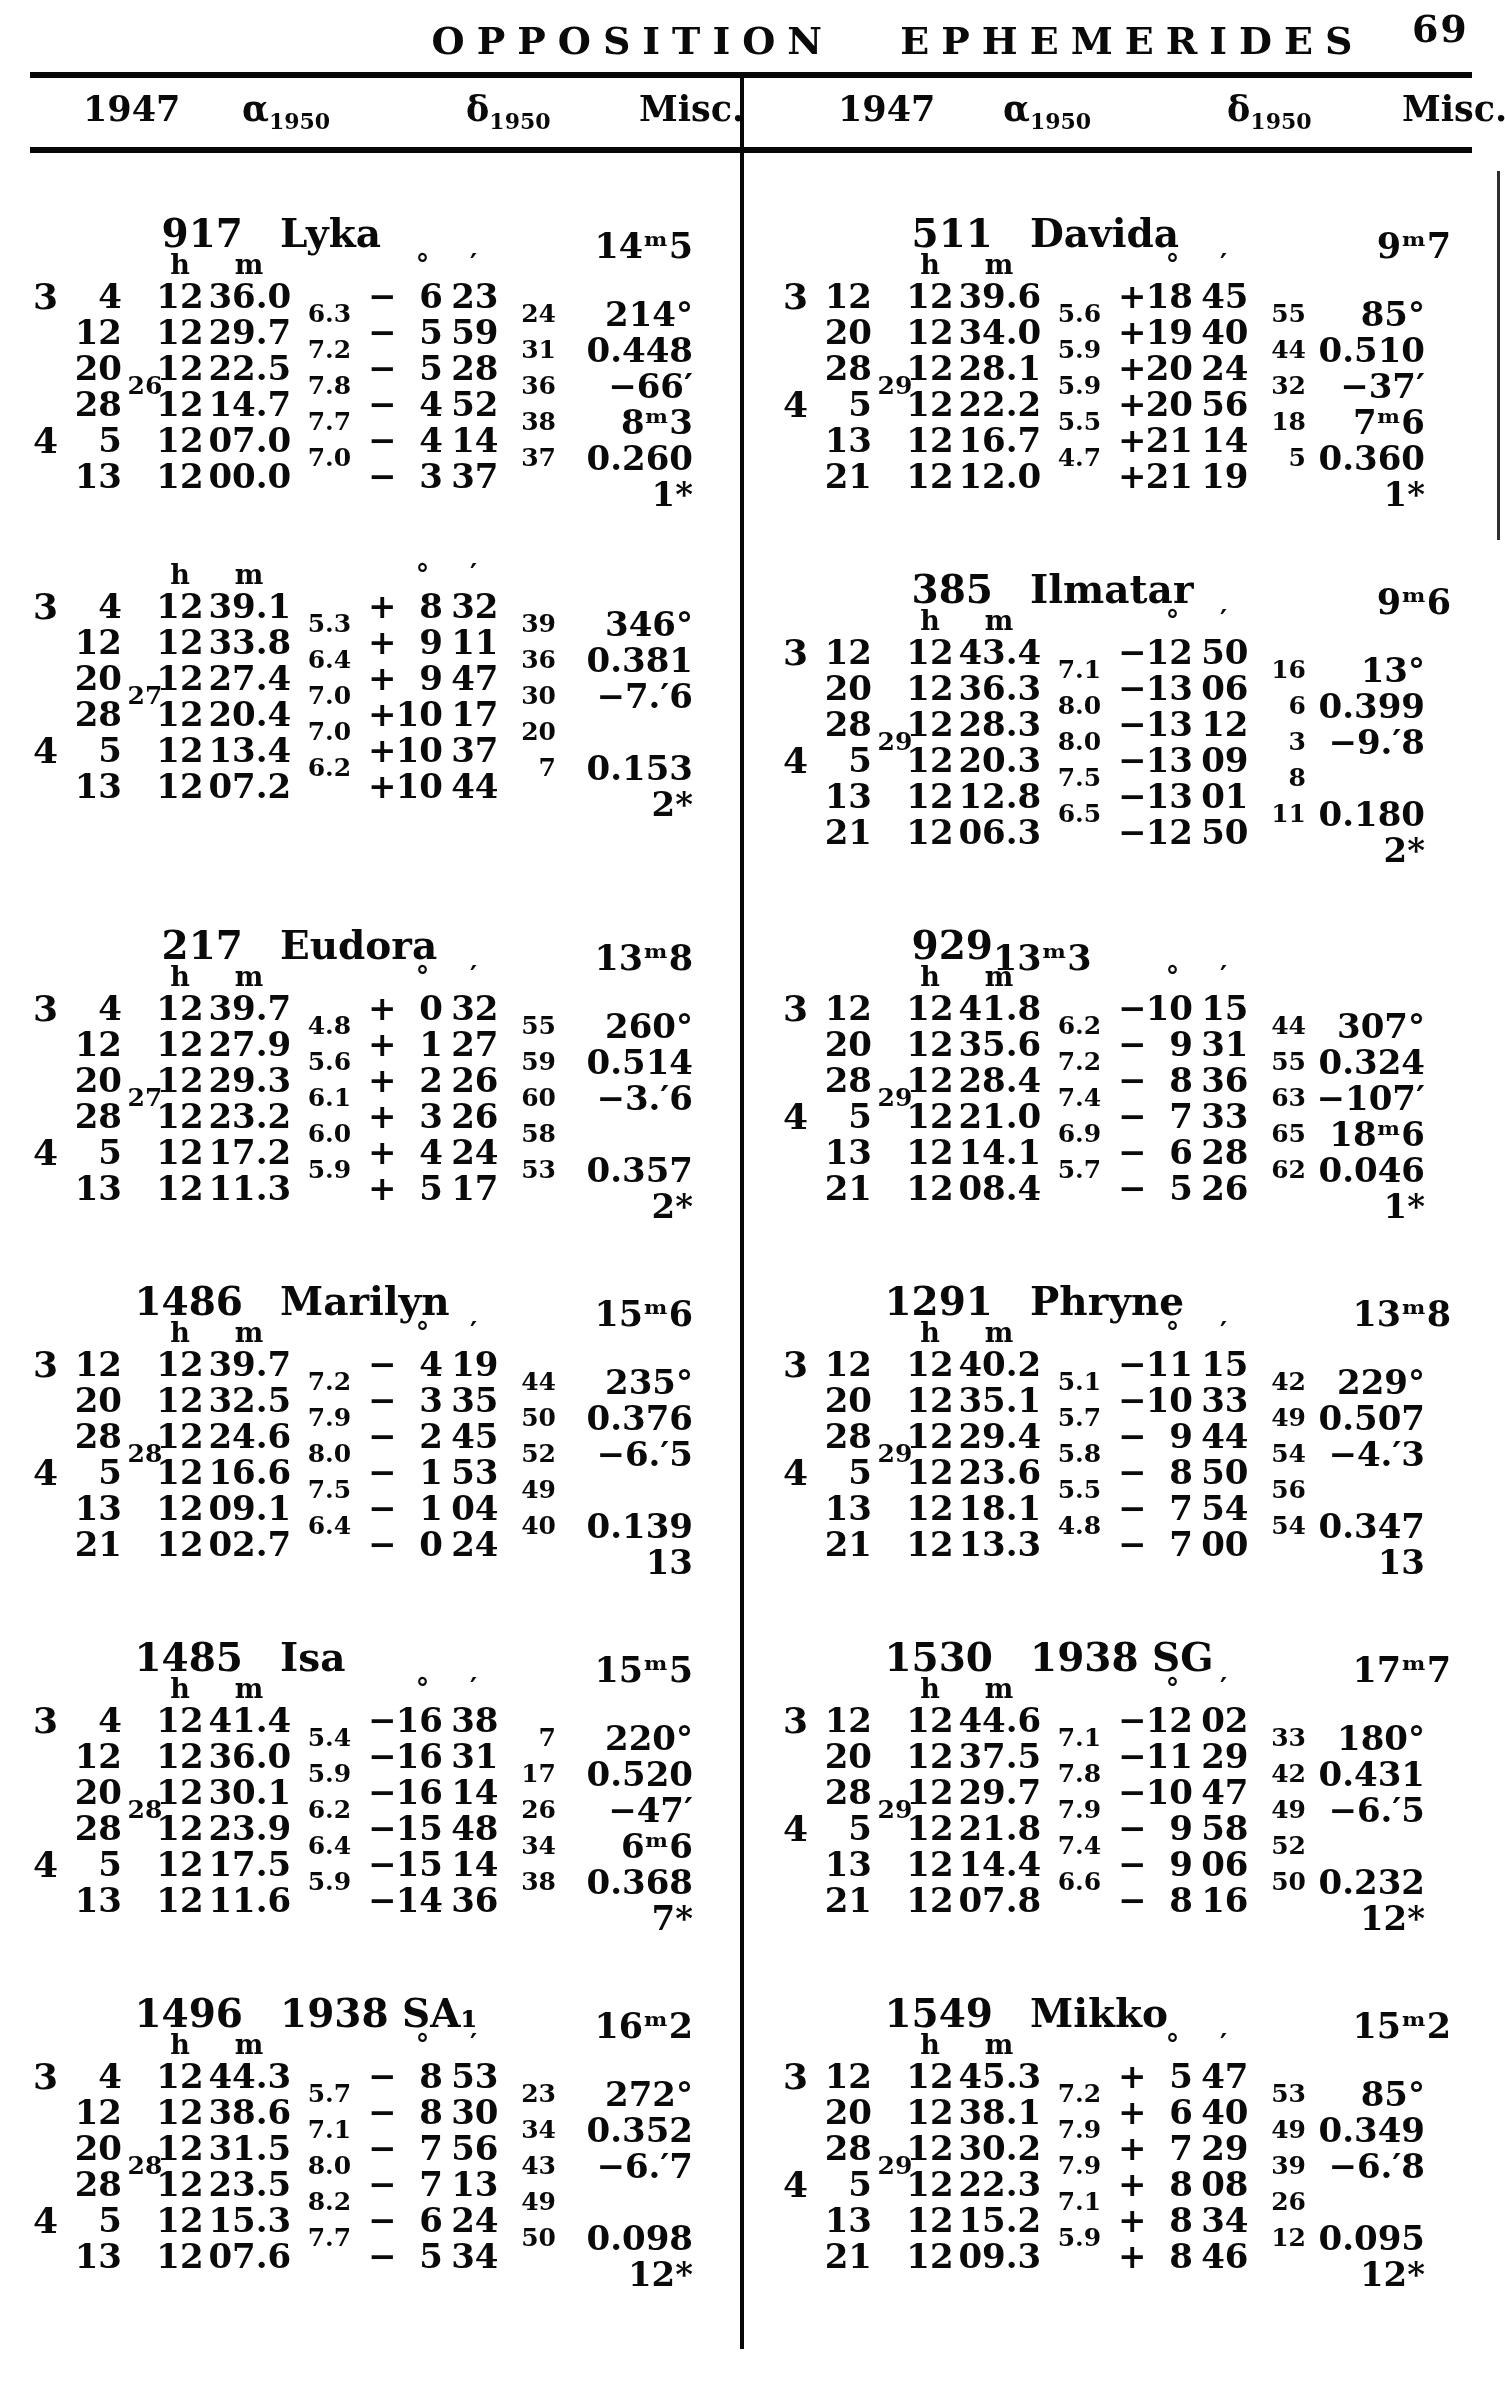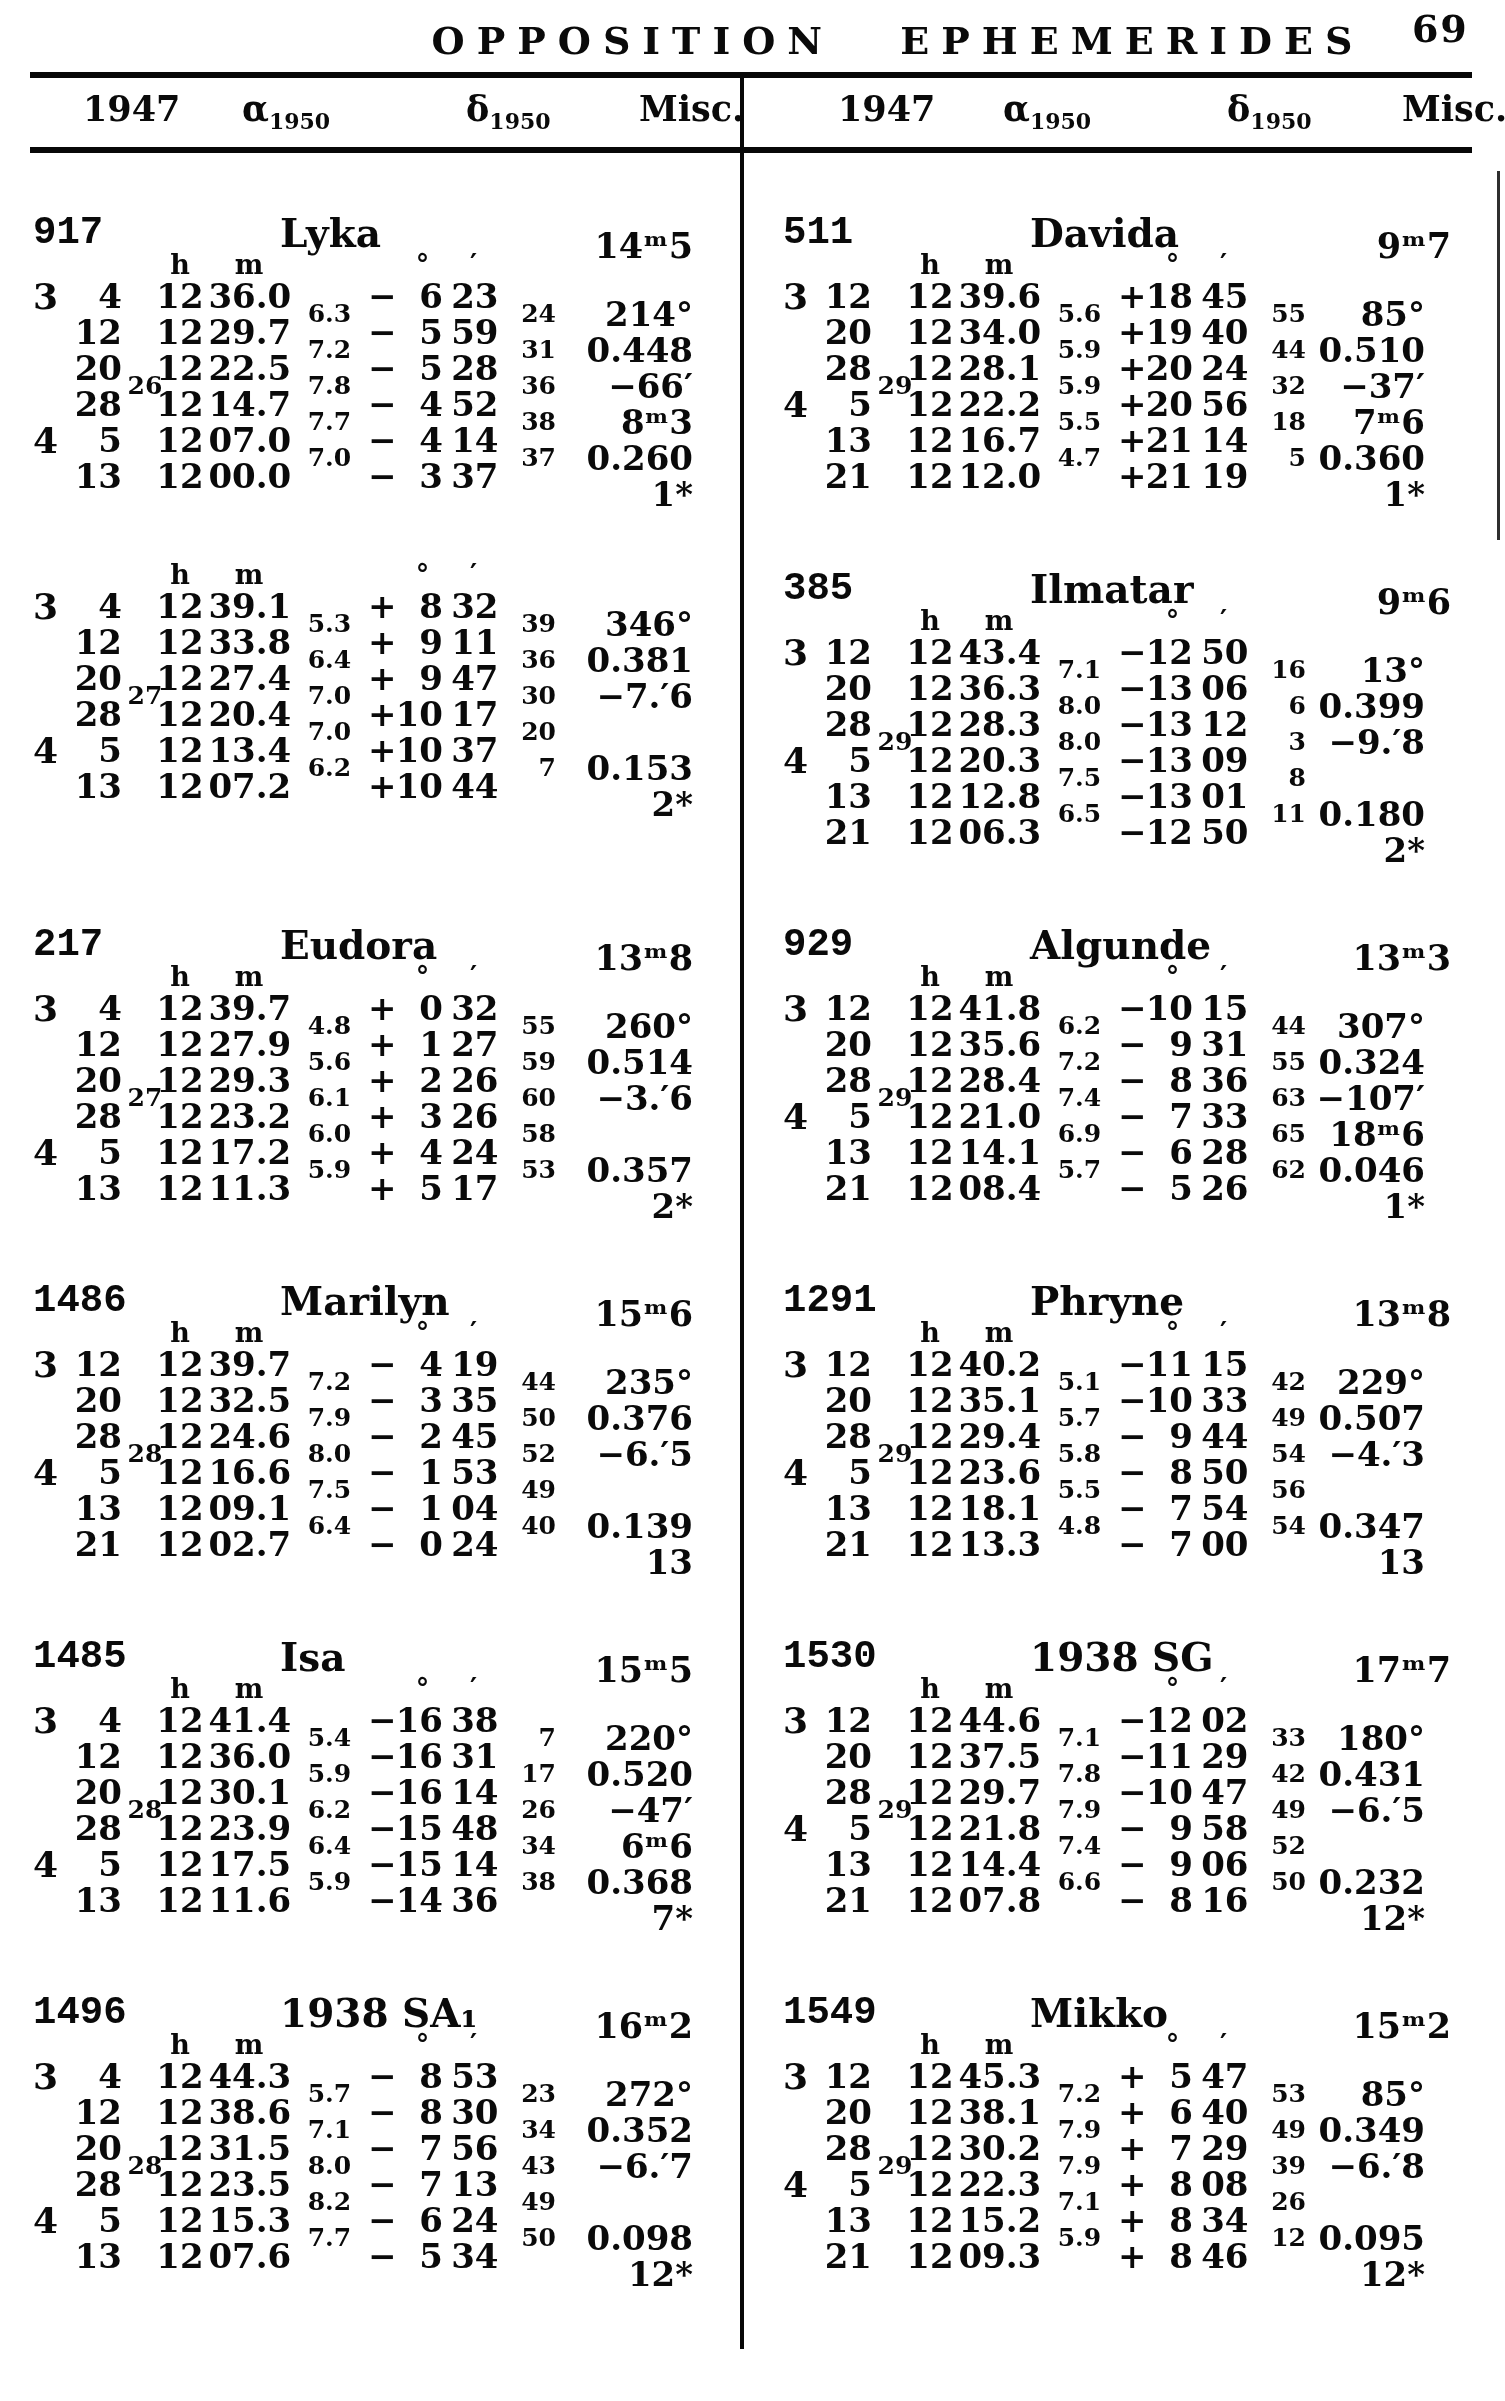--- a/index.html
+++ b/index.html
@@ -18,21 +18,21 @@
 
   .hlabel{top:88px;font-size:35px;white-space:nowrap;margin-left:44px;}
   .hlabel sub{font-size:22px;font-weight:700;}
 
   .col{position:absolute;top:138px;}
   #column-left{left:33px;width:660px;}
   #column-right{left:783px;width:642px;}
 
   .block{height:356px;box-sizing:border-box;padding-top:72px;}
   .btitle{display:flex;height:46px;line-height:46px;font-size:39px;white-space:nowrap;}
-  .bnum{width:210px;text-align:left;font-family:Liberation Mono, monospace;}
+  .bnum{width:210px;text-align:right;}
   .bname{margin-left:37px;flex:1;}
   .bmag{font-size:35px;transform:translateY(13px);}
   #column-right .bmag{margin-right:-26px;}
 
   .row{display:grid;grid-template-columns:52px 37px 33px 50px 88px 63px 46px 41px 61px 52px 1fr;
        height:36px;line-height:36px;font-size:34px;}
   .subhead{height:22px;line-height:18.4px;font-size:27px;}
   .c{display:block;white-space:nowrap;}
   .month{font-size:36px;}
   .day{display:flex;justify-content:flex-end;}
@@ -868,21 +868,20 @@
           <span class="c min">50</span>
           <span class="c ddiff"></span>
           <span class="c misc">2*</span>
         </div>
       </div>
   </div>
 
   <div class="block">
     <div class="btitle">
       <span class="c bnum">929</span>
-      <span class="c bname">Algunde</span>
       <span class="c bmag">13ᵐ3</span>
     </div>
     <div class="row subhead">
       <span class="c"></span>
         <span class="c"></span>
         <span class="c"></span>
       <span class="c u">h</span>
       <span class="c u">m</span>
       <span class="c"></span>
         <span class="c"></span>

